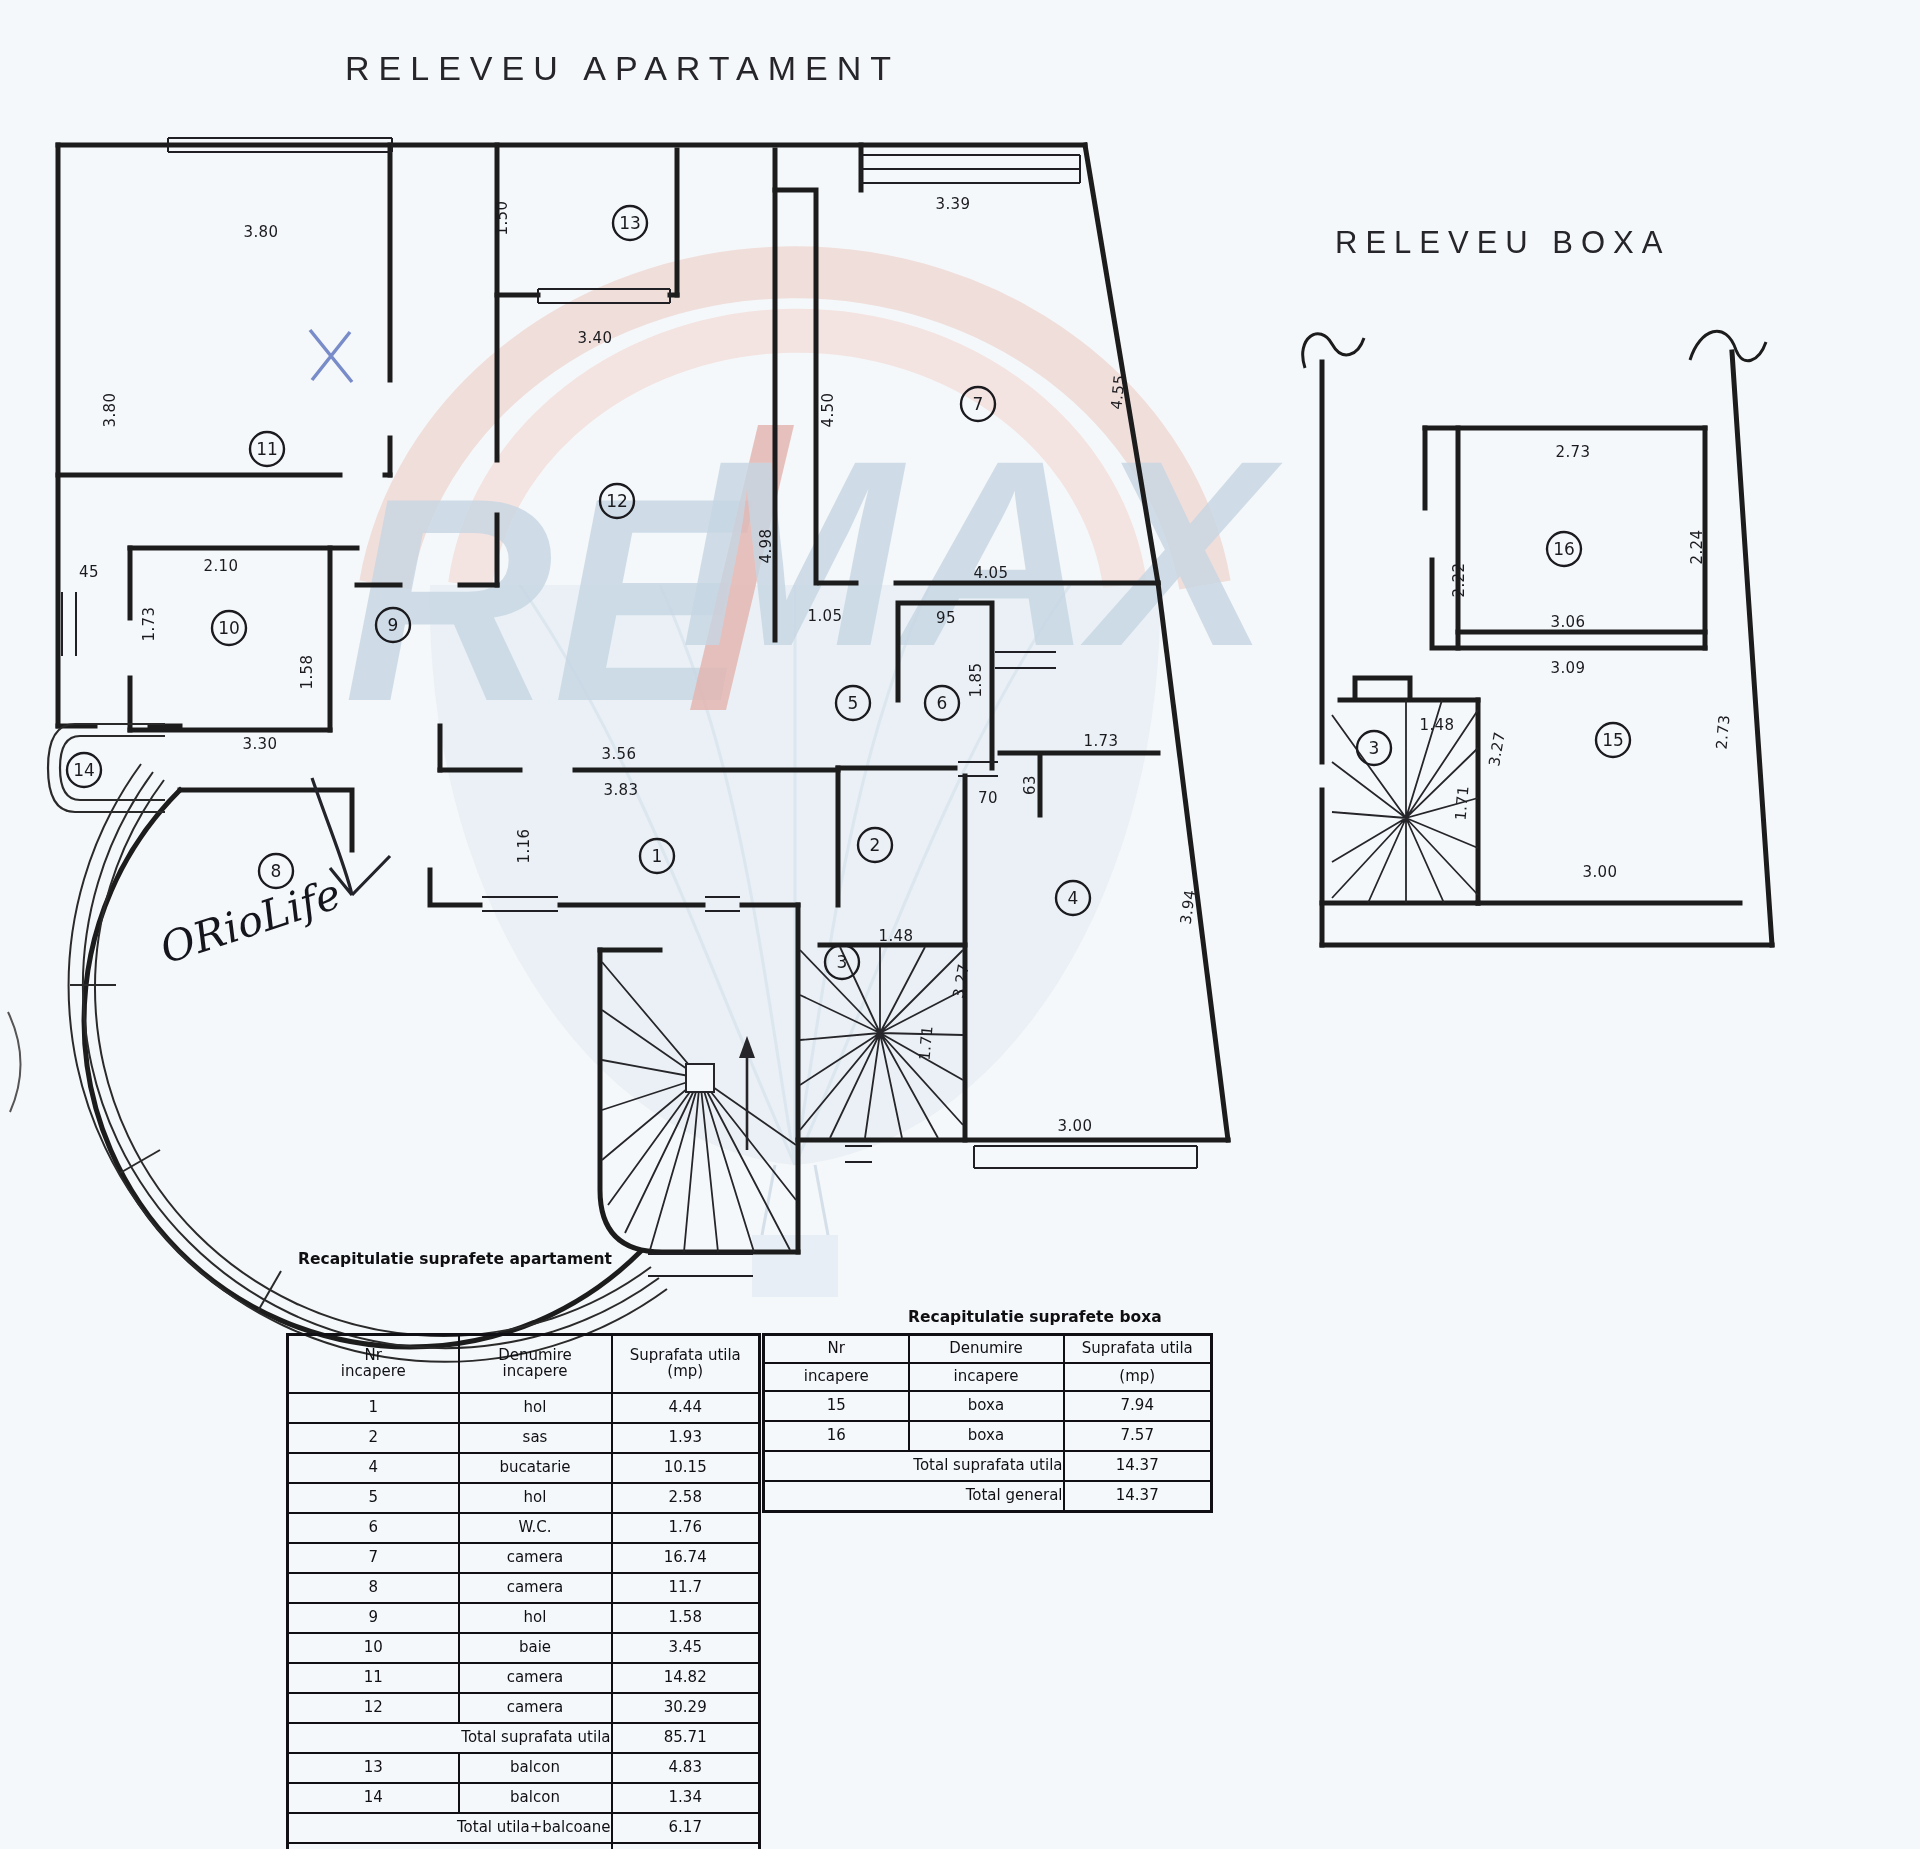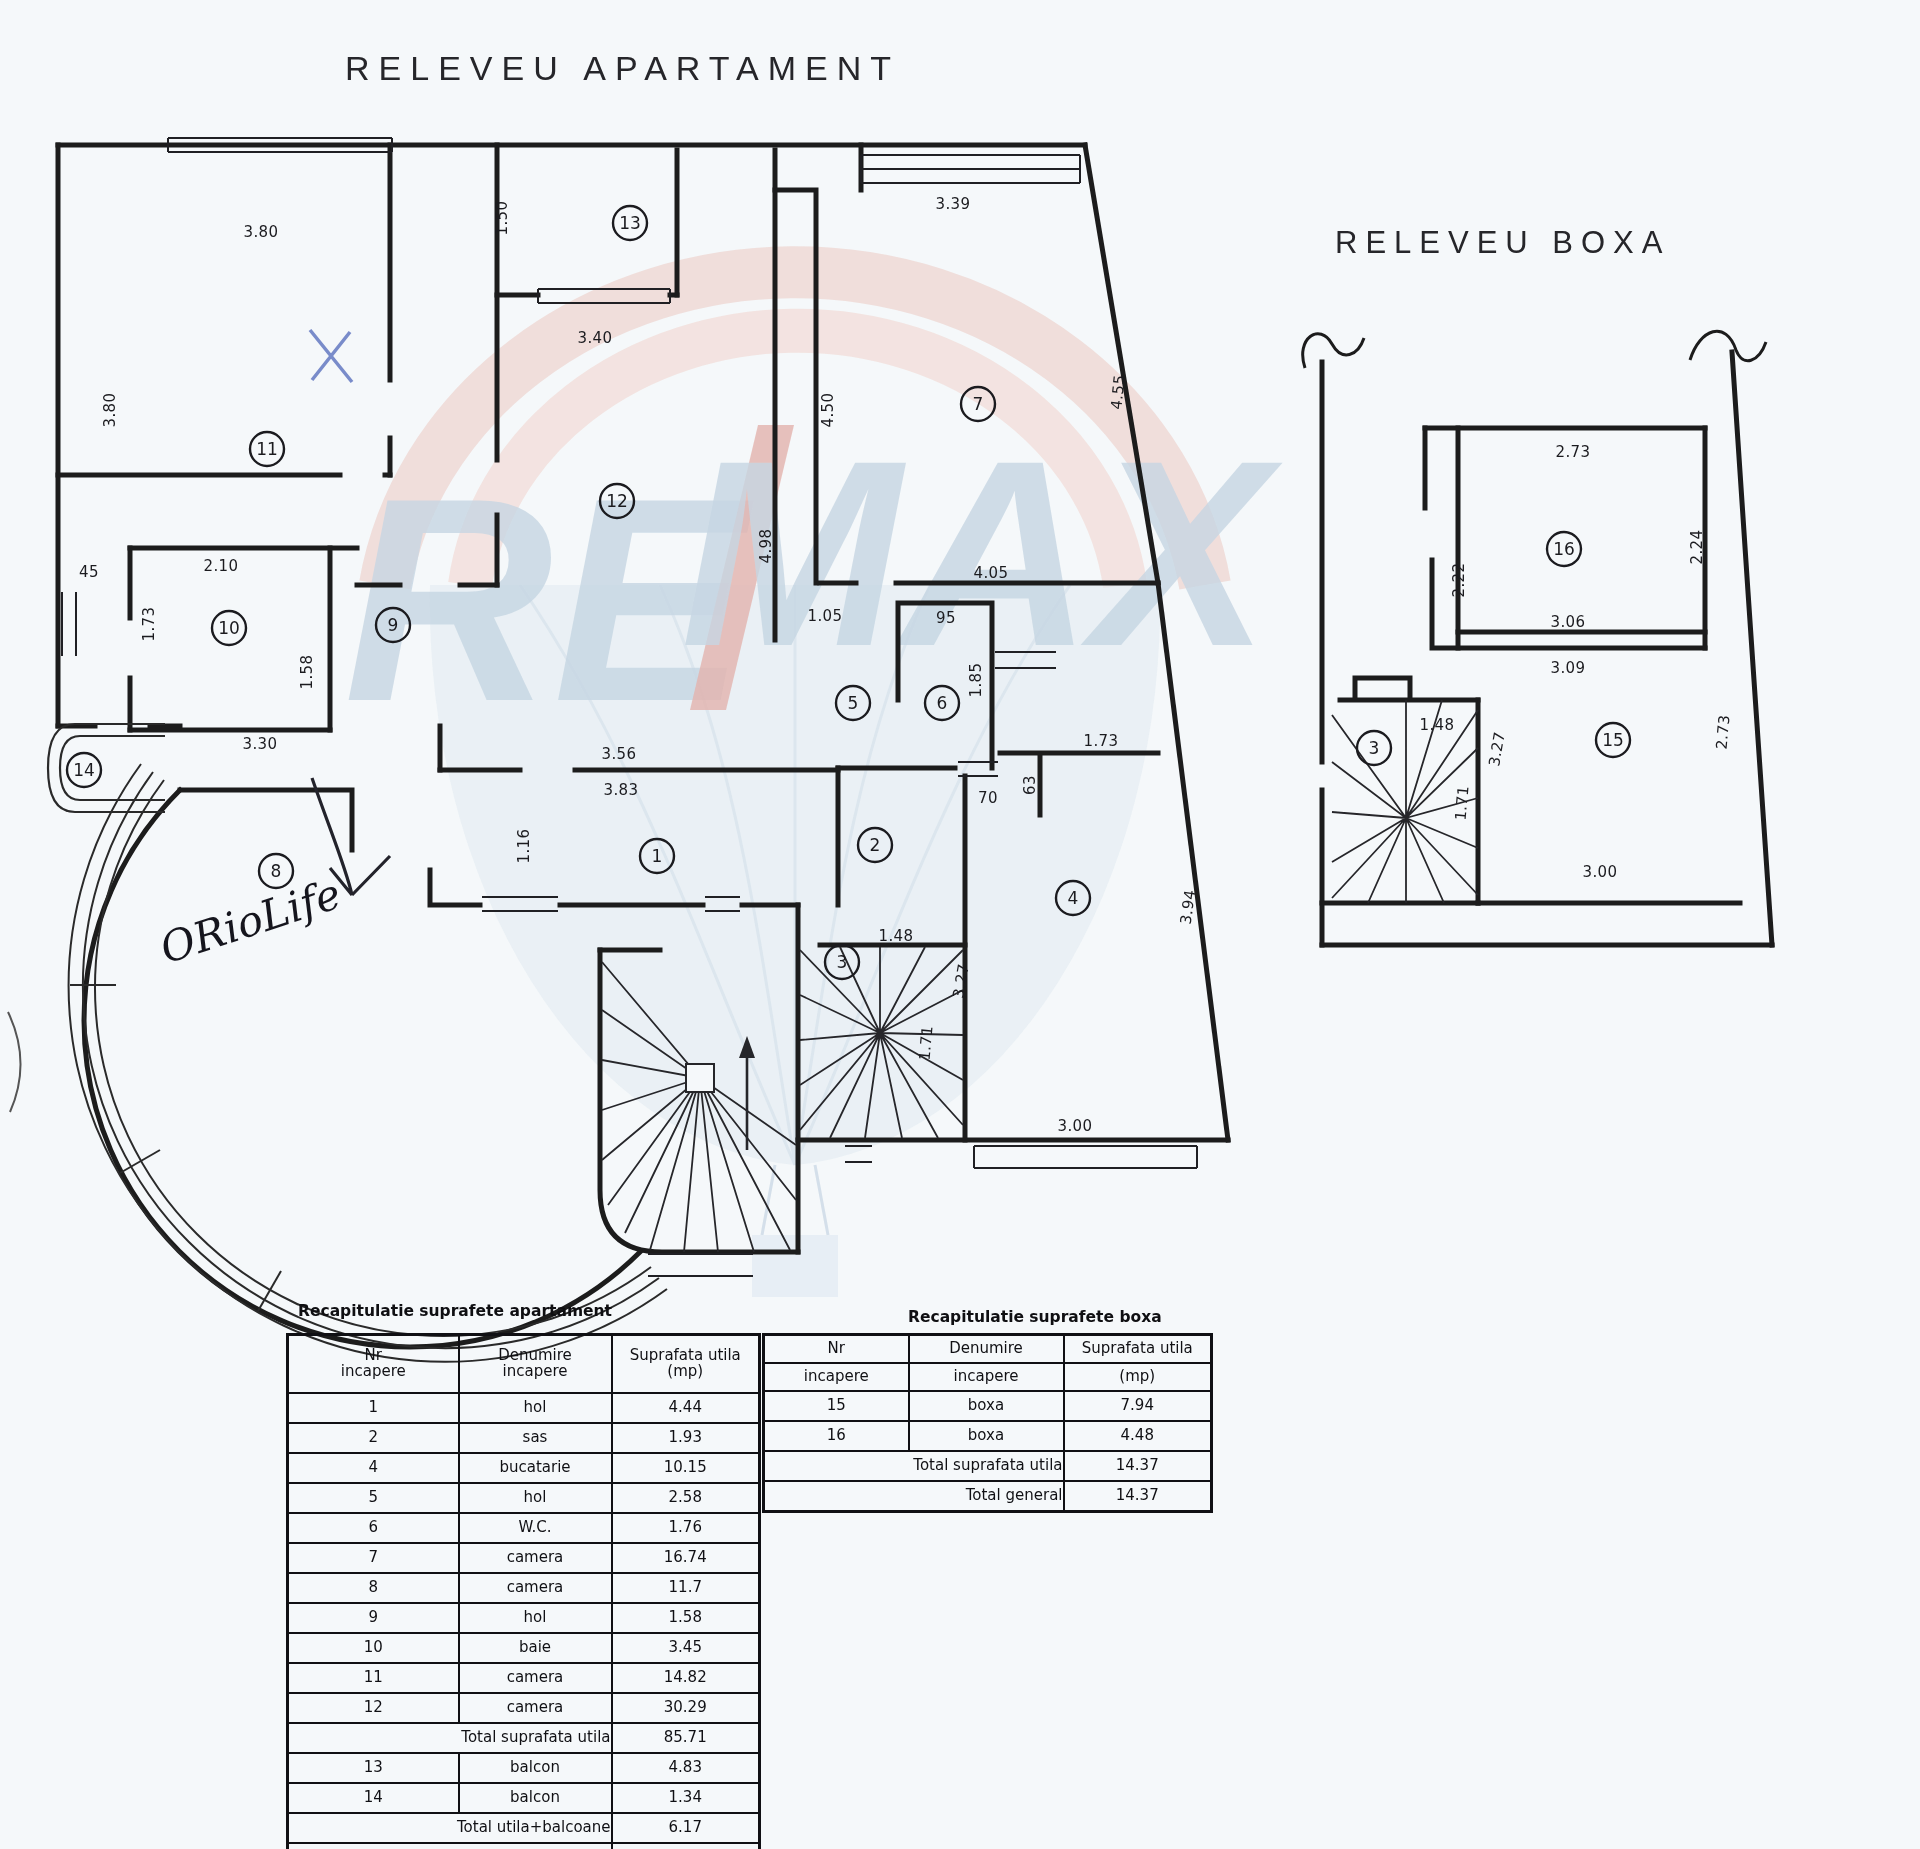--- a/index.html
+++ b/index.html
@@ -236,21 +236,21 @@
         <text class="dim" transform="translate(1600,872) rotate(0)" text-anchor="middle" dominant-baseline="central">3.00</text>
         <circle cx="1564" cy="549" r="17" fill="none" stroke="#1b1b1f" stroke-width="2.4"></circle>
         <text class="roomnum" x="1564" y="549" text-anchor="middle" dominant-baseline="central">16</text>
         <circle cx="1613" cy="740" r="17" fill="none" stroke="#1b1b1f" stroke-width="2.4"></circle>
         <text class="roomnum" x="1613" y="740" text-anchor="middle" dominant-baseline="central">15</text>
         <circle cx="1374" cy="748" r="17" fill="none" stroke="#1b1b1f" stroke-width="2.4"></circle>
         <text class="roomnum" x="1374" y="748" text-anchor="middle" dominant-baseline="central">3</text>
       </g>
 </svg>
 
-<div class="tbl-title" style="left:298px;top:1302px;">Recapitulatie suprafete apartament</div>
+<div class="tbl-title" style="left:298px;top:1250px;">Recapitulatie suprafete apartament</div>
 <div class="tbl-title" style="left:908px;top:1308px;">Recapitulatie suprafete boxa</div>
 
 <table class="scan-table" id="apartment-table" style="left:286px;top:1333px;width:472px;">
   <colgroup>
         <col style="width:171px">
         <col style="width:153px">
         <col style="width:148px">
       </colgroup>
   <tbody>
         <tr>
@@ -365,21 +365,21 @@
           <td class="hdr2">(mp)</td>
         </tr>
         <tr>
           <td>15</td>
           <td>boxa</td>
           <td>7.94</td>
         </tr>
         <tr>
           <td>16</td>
           <td>boxa</td>
-          <td>4.48</td>
+          <td>7.57</td>
         </tr>
         <tr>
           <td class="spanlab" colspan="2">Total suprafata utila</td>
           <td>14.37</td>
         </tr>
         <tr>
           <td class="spanlab" colspan="2">Total general</td>
           <td>14.37</td>
         </tr>
       </tbody>

